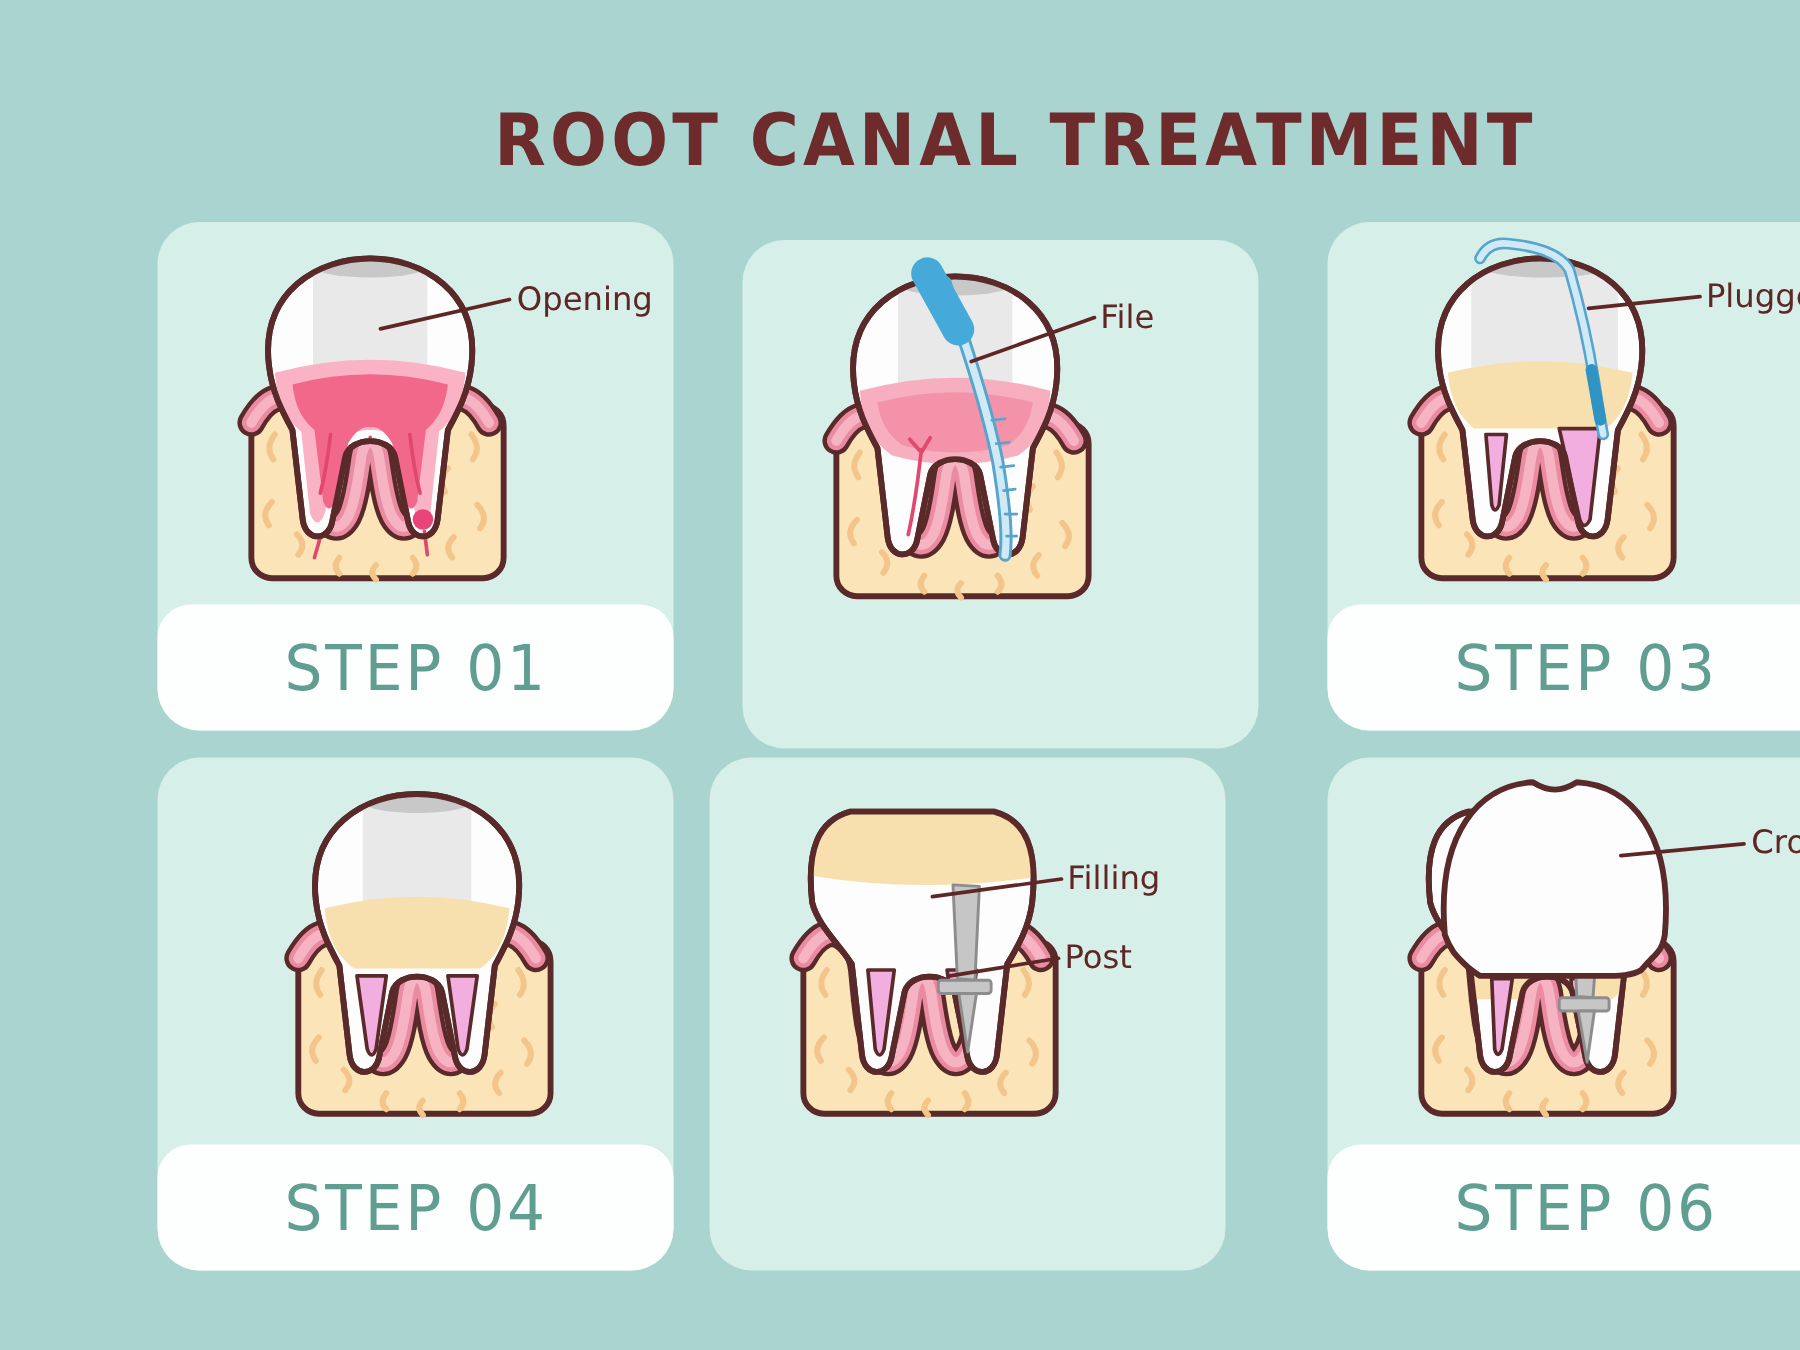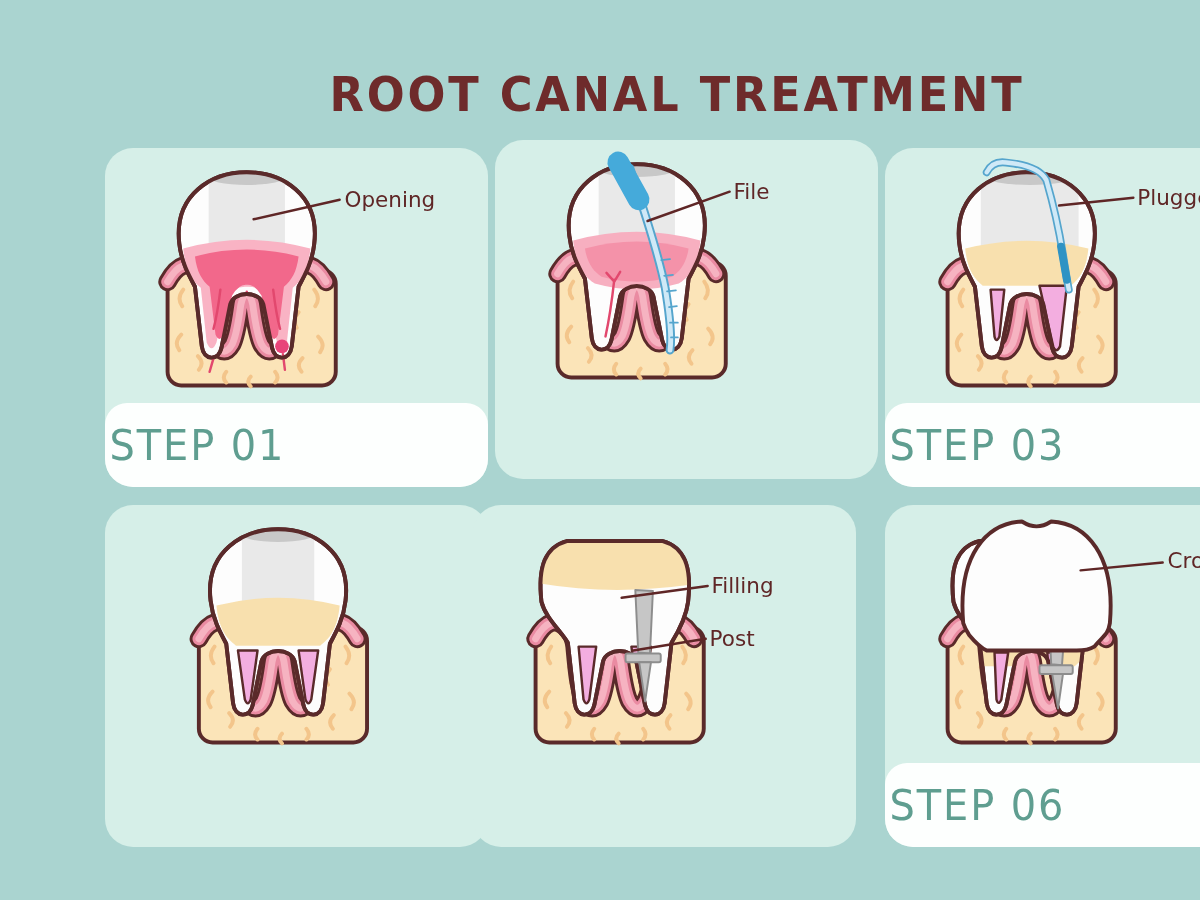--- a/index.html
+++ b/index.html
@@ -12,24 +12,24 @@
     --red_accent:#e2486e; --red_dot:#e8447a;
     --opening_gray:#e9e9e9; --opening_top:#c8c8c8;
     --tool_blue:#45aada; --tool_light:#cfe9f7; --tool_outline:#55a5cd; --tool_dark:#2f93c4;
     --canal_fill:#f3aee0; --filling:#f8e0ae; --post_gray:#c6c6c6; --post_edge:#8d8d8d;
   }
   html,body{margin:0;padding:0}
   body{width:1200px;height:900px;background:var(--bg);font-family:"DejaVu Sans",sans-serif}
   .stage{position:absolute;left:0;top:0;width:1200px;height:900px;overflow:hidden}
   .title{position:absolute;top:66px;left:677px;transform:translateX(-50%) scaleX(.93);
     font-size:48px;font-weight:bold;letter-spacing:3px;color:var(--title);white-space:nowrap}
-  .card{position:absolute;width:383px;background:var(--card);border-radius:28px}
+  .card{position:absolute;width:344px;background:var(--card);border-radius:28px}
   .illo{position:absolute;left:0;top:0;width:352px;height:252px;overflow:hidden}
   .bar{position:absolute;left:0;right:0;bottom:0;height:84px;background:var(--bar);
-    border-radius:22px 22px 28px 28px;display:flex;align-items:center;justify-content:flex-start}
+    border-radius:22px 22px 28px 28px;display:flex;align-items:center;justify-content:center}
   .bar span{font-size:42px;letter-spacing:2px;color:var(--step);transform:scaleX(.95);white-space:nowrap}
   
   .tooth-body{fill:var(--tooth);stroke:var(--outline);stroke-width:4;stroke-linejoin:round}
   .tooth-line{fill:none;stroke:var(--outline);stroke-width:4;stroke-linejoin:round}
   .bone-rect{fill:var(--bone);stroke:var(--outline);stroke-width:4}
   .squig{fill:none;stroke:var(--bone_texture);stroke-width:4;stroke-linecap:round}
   .gum-o{fill:none;stroke:var(--outline);stroke-width:19;stroke-linecap:round;stroke-linejoin:round}
   .gum-m{fill:none;stroke:var(--gum_dark);stroke-width:13;stroke-linecap:round;stroke-linejoin:round}
   .gum-i{fill:none;stroke:var(--gum_light);stroke-width:7;stroke-linecap:round;stroke-linejoin:round}
   .opening{fill:var(--opening_gray)}
@@ -99,21 +99,21 @@
       <path class="streak" d="M111,212 l-4,14 M182,208 l2,16"></path>
       <use href="#tooth-full" class="tooth-line"></use>
       <path class="leader" d="M152,70 L240,50"></path>
       <text class="ann" x="245" y="57">Opening</text>
     </svg>
     <div class="bar">
       <span>STEP 01</span>
     </div>
   </div>
 
-  <div class="card" style="left:495px;top:140px;height:339px">
+  <div class="card" style="left:495px;top:160px;height:339px">
     <svg class="illo" viewBox="0 0 360 252">
       <use href="#bone-group"></use>
       <use href="#gum-group"></use>
       <use href="#tooth-full" class="tooth-body"></use>
       <g clip-path="url(#clip-full)">
         <rect class="opening" x="106" y="18" width="78" height="94"></rect>
         <ellipse class="opening-top" cx="145" cy="26" rx="41" ry="9"></ellipse>
         <use href="#pulp-crown" class="f-pulp2"></use>
         <path class="f-pulp2i" d="M92,108 Q145,94 198,108 C196,122 190,131 181,137 Q145,147 109,137 C100,131 94,122 92,108 Z"></path>
         <path class="streak" d="M122,140 c-2,18 -5,40 -9,58 M122,142 l-8,-9 M122,142 l6,-10"></path>
@@ -165,20 +165,23 @@
         <g clip-path="url(#clip-full)">
           <rect class="opening" x="108" y="18" width="74" height="94"></rect>
           <ellipse class="opening-top" cx="145" cy="26" rx="39" ry="9"></ellipse>
           <path class="cream" d="M82,100 Q145,84 208,100 C206,122 199,133 188,141 L102,141 C91,133 84,122 82,100 Z"></path>
           <path class="canal" d="M104,146 L124,146 L117,196 Q114,204 111,196 Z"></path>
           <path class="canal" d="M166,146 L186,146 L179,196 Q176,204 173,196 Z"></path>
         </g>
         <use href="#tooth-full" class="tooth-line"></use>
       </g>
     </svg>
+    <div class="bar">
+      <span>STEP 04</span>
+    </div>
   </div>
 
   <div class="card" style="left:473px;top:505px;height:342px">
     <svg class="illo" viewBox="0 0 360 252">
       <use href="#bone-group"></use>
       <use href="#gum-group"></use>
       <use href="#tooth-cut" class="tooth-body"></use>
       <g clip-path="url(#clip-cut)">
         <path class="cream" d="M58,30 L242,30 L240,76 Q145,92 60,76 Z"></path>
         <path class="canal" d="M108,142 L126,142 L119,196 Q116,204 113,196 Z"></path>

